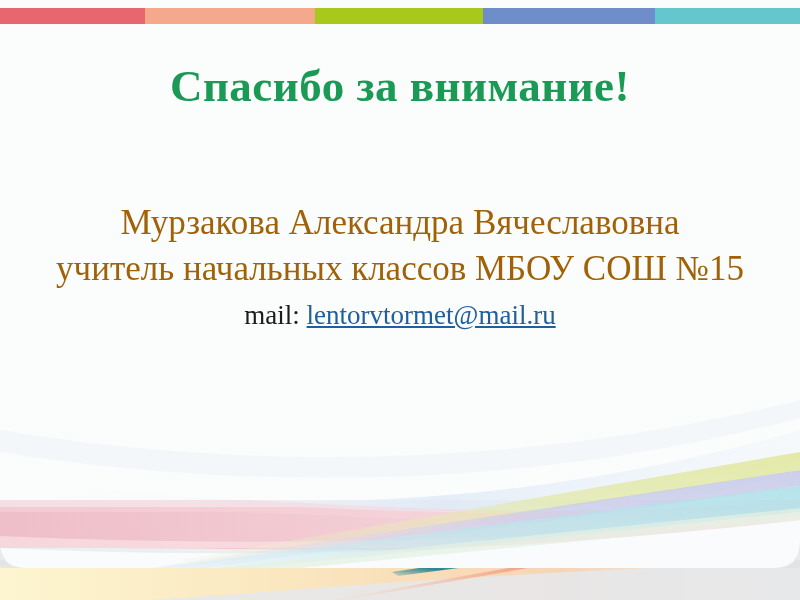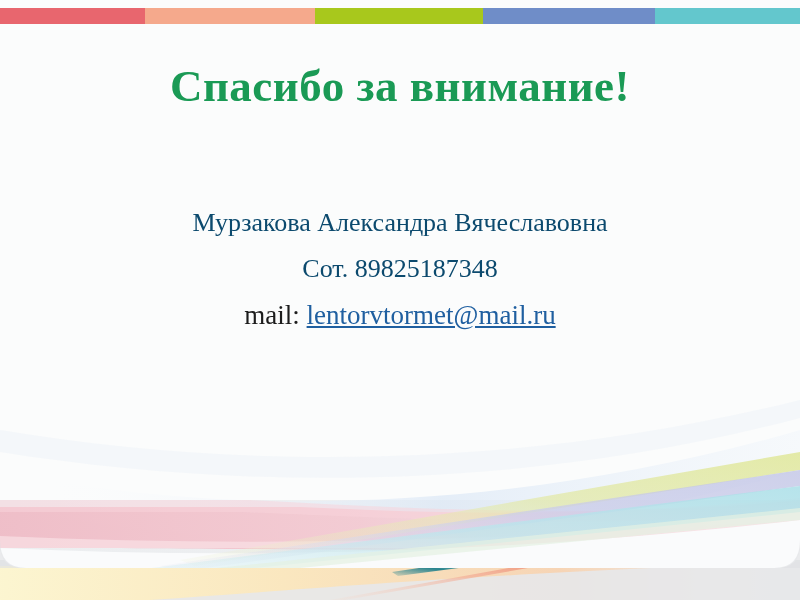--- a/index.html
+++ b/index.html
@@ -61,22 +61,22 @@
   
   #body-block {
     position: absolute;
     left: 40px;
     top: 200px;
     width: 720px;
     text-align: center;
     z-index: 10;
   }
   .body-line {
-    font-size: 26px;
-    color: #0c4a6e;
+    font-size: 35px;
+    color: #a16207;
     line-height: 46px;
     white-space: nowrap;
   }
   .mail-line {
     font-size: 27px;
     color: #1c1c1c;
     line-height: 46px;
     white-space: nowrap;
   }
   #mail-link {
@@ -180,20 +180,20 @@
     <div class="seg" style="background: rgb(245, 169, 140); width: 170px;"></div>
     <div class="seg" style="background: rgb(168, 200, 28); width: 168px;"></div>
     <div class="seg" style="background: rgb(111, 141, 200); width: 172px;"></div>
     <div class="seg" style="background: rgb(99, 199, 205); width: 145px;"></div>
   </div>
 
   <div id="title" style="color: rgb(26, 154, 85);">Спасибо за внимание!</div>
 
   <div id="body-block">
     <div class="body-line">Мурзакова Александра Вячеславовна</div>
-    <div class="body-line">Сот. 89825187348</div>
+    <div class="body-line">учитель начальных классов МБОУ СОШ №15</div>
     <div class="mail-line">
       <span>mail:</span>
       <span id="mail-link" style="color: rgb(31, 95, 160);">lentorvtormet@mail.ru</span>
     </div>
   </div>
 
 </div>
 
 </body></html>

